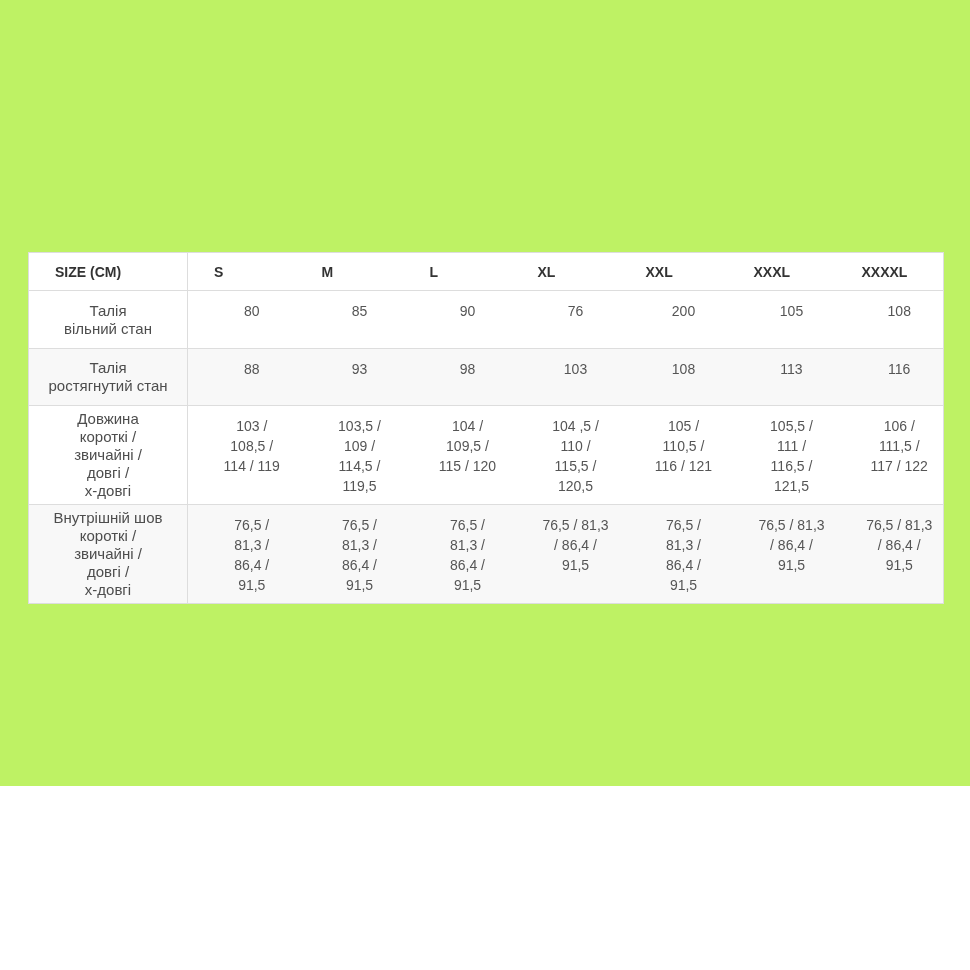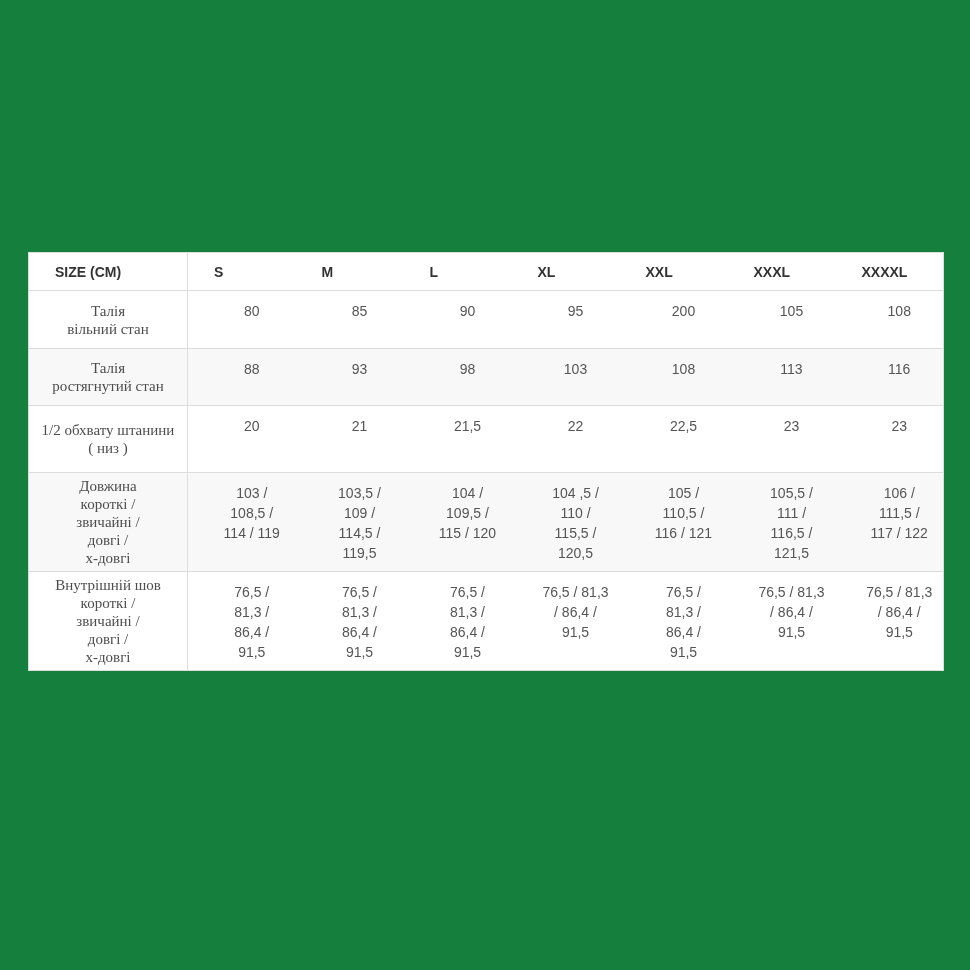--- a/index.html
+++ b/index.html
@@ -2,21 +2,21 @@
 <html><head>
 <meta charset="utf-8">
 <style>
   * { margin: 0; padding: 0; box-sizing: border-box; }
   html, body {
     width: 970px; height: 970px;
     background: #ffffff;
     font-family: "Liberation Sans", "DejaVu Sans", sans-serif;
     overflow: hidden;
   }
-  .page { position: relative; width: 970px; height: 970px; background: #15803d; }
+  .page { position: relative; width: 970px; height: 786px; background: #bef264; }
 
   table.size-table {
     position: absolute;
     left: 28px; top: 252px;
     width: 915px;
     border-collapse: collapse;
     table-layout: fixed;
     border: 1px solid #dddddd;
   }
   .size-table col.c-label { width: 159px; }
@@ -50,21 +50,20 @@
   .size-table tr.r6 { height: 93px; margin-left: 38px; }
 
   td.rowlabel {
     font-size: 15px;
     line-height: 18px;
     color: #4d4d4d;
     text-align: center;
     vertical-align: middle;
     padding: 4px 6px;
     white-space: pre-line;
-    font-family: Liberation Serif, serif;
   }
   td.val {
     font-size: 14px;
     line-height: 20px;
     color: #555555;
     text-align: center;
     vertical-align: top;
     padding: 10px 6px 0 26px;
     white-space: pre-line;
   }
@@ -96,46 +95,35 @@
         <th>XXXXL</th>
       </tr>
     </thead>
     <tbody>
       <tr class="r1">
         <td class="rowlabel">Талія
 вільний стан</td>
         <td class="val">80</td>
         <td class="val">85</td>
         <td class="val">90</td>
-        <td class="val">95</td>
+        <td class="val">76</td>
         <td class="val">200</td>
         <td class="val">105</td>
         <td class="val">108</td>
       </tr>
       <tr class="r2">
         <td class="rowlabel">Талія
 ростягнутий стан</td>
         <td class="val">88</td>
         <td class="val">93</td>
         <td class="val">98</td>
         <td class="val">103</td>
         <td class="val">108</td>
         <td class="val">113</td>
         <td class="val">116</td>
-      </tr>
-      <tr class="r4">
-        <td class="rowlabel">1/2 обхвату штанини
-( низ )</td>
-        <td class="val">20</td>
-        <td class="val">21</td>
-        <td class="val">21,5</td>
-        <td class="val">22</td>
-        <td class="val">22,5</td>
-        <td class="val">23</td>
-        <td class="val">23</td>
       </tr>
       <tr class="r5">
         <td class="rowlabel">Довжина
 короткі /
 звичайні /
 довгі /
 х-довгі</td>
         <td class="val">103 /
 108,5 /
 114 / 119</td>

